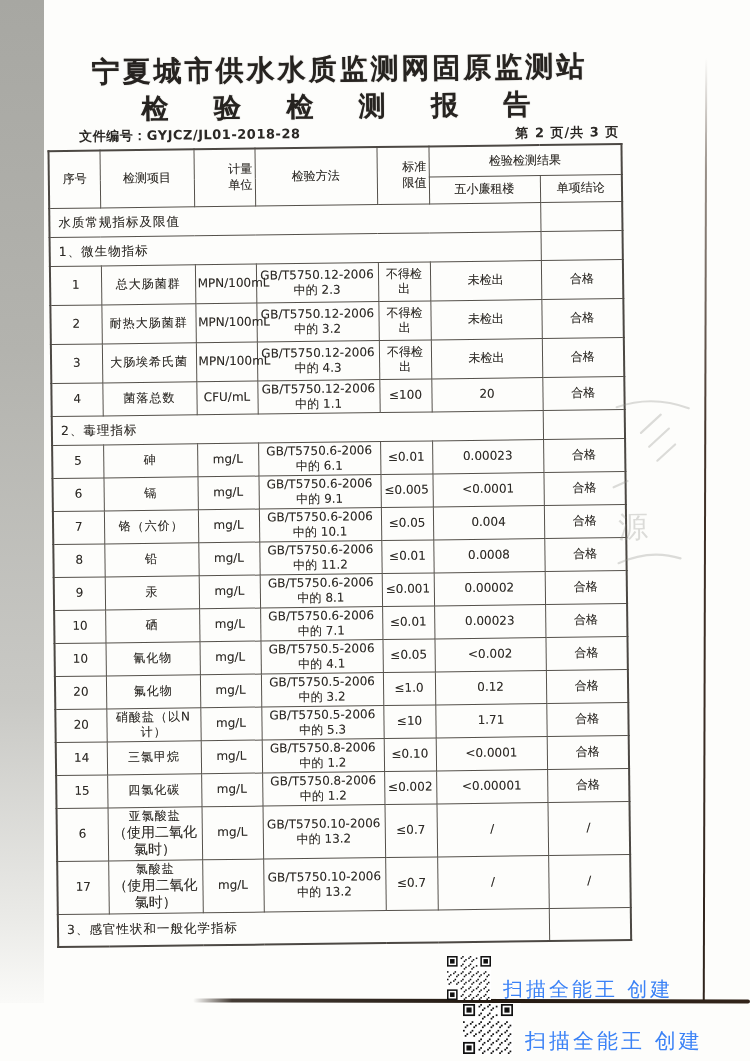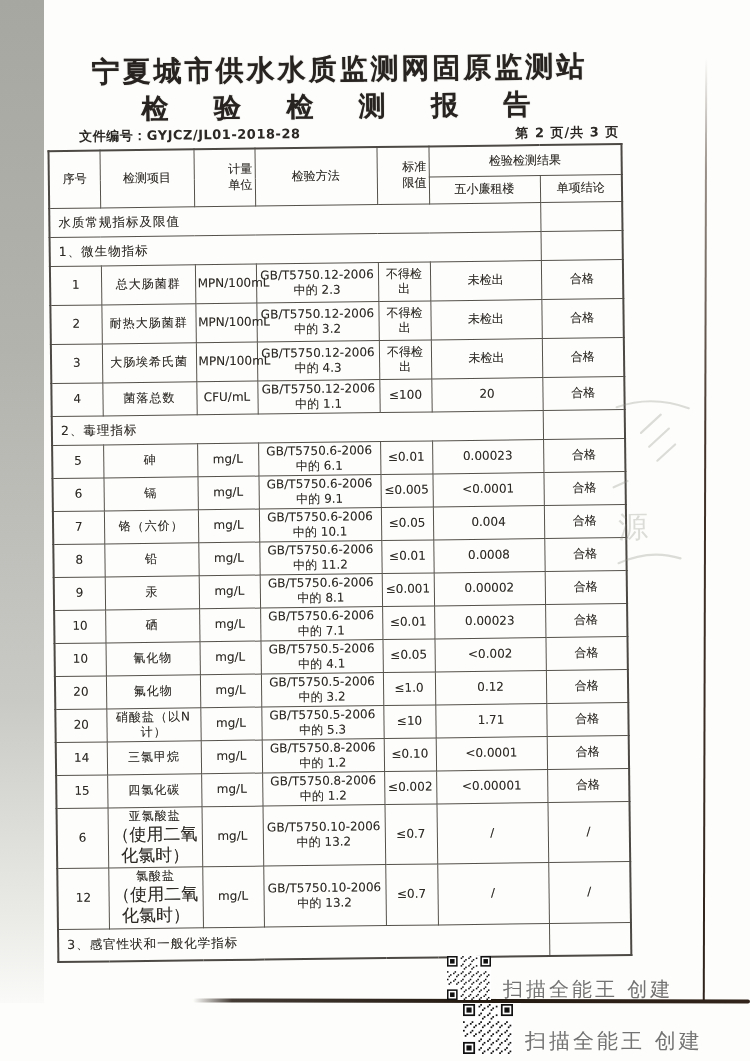--- a/index.html
+++ b/index.html
@@ -59,32 +59,32 @@
   table.results{border:2px solid #4c4843;}
   thead th{font-weight:normal;font-size:12.5px;}
   .stacked span{display:block;line-height:1.3;text-align:right;}
   tr.h1{height:30px;} tr.h2{height:27px;}
   tr.section-row{height:29px;}
   tr.section-row td.section-cell{text-align:left;padding-left:8px;font-size:12.5px;letter-spacing:1px;}
   tr.data{height:31px;}
   tr.data.tall{height:39px;}
   td.method{font-size:10.5px;letter-spacing:0;}
   td.item{font-size:12.5px;letter-spacing:1px;}
-  td.item .note{font-size:17px;letter-spacing:0;}
+  td.item .note{font-size:14px;letter-spacing:0;}
   td.unit{font-size:11.5px;}
   tr.section-last{height:33px;}
 
   
   .stamp{position:absolute;left:604px;top:398px;opacity:.3;}
 
   
   .wm{position:absolute;display:flex;align-items:center;gap:12px;}
   .wm1{left:447px;top:952px;}
   .wm2{left:463px;top:1003px;}
-  .wm .label{font-size:20px;color:#737373;letter-spacing:3px;white-space:nowrap;margin-top:24px;}
+  .wm .label{font-size:20px;color:#3b82f6;letter-spacing:3px;white-space:nowrap;margin-top:24px;}
   .wm2 .label{font-size:21px;}
   svg.qr{display:block;}
 </style>
 </head>
 <body>
 
 <div class="canvas">
 
   <div class="left-band"></div>
 
@@ -309,21 +309,21 @@
               <div>亚氯酸盐</div>
               <div class="note">（使用二氧化氯时）</div>
             </td>
             <td class="unit">mg/L</td>
             <td class="method">GB/T5750.10-2006 中的 13.2</td>
             <td>≤0.7</td>
             <td>/</td>
             <td>/</td>
           </tr>
           <tr class="data tall">
-            <td>12</td>
+            <td>17</td>
             <td class="item">
               <div>氯酸盐</div>
               <div class="note">（使用二氧化氯时）</div>
             </td>
             <td class="unit">mg/L</td>
             <td class="method">GB/T5750.10-2006 中的 13.2</td>
             <td>≤0.7</td>
             <td>/</td>
             <td>/</td>
           </tr>

